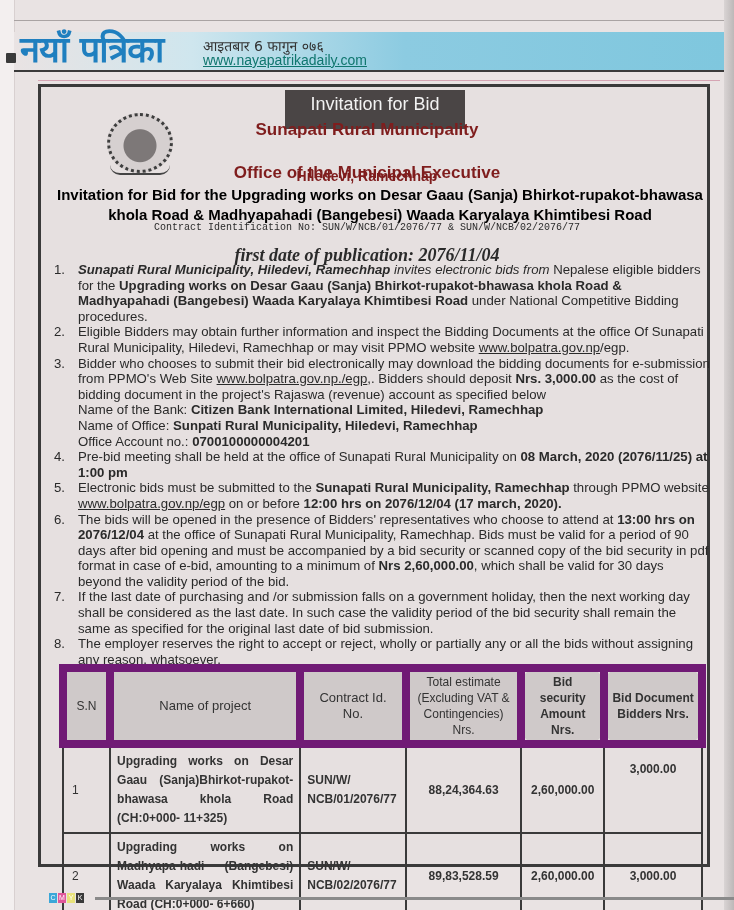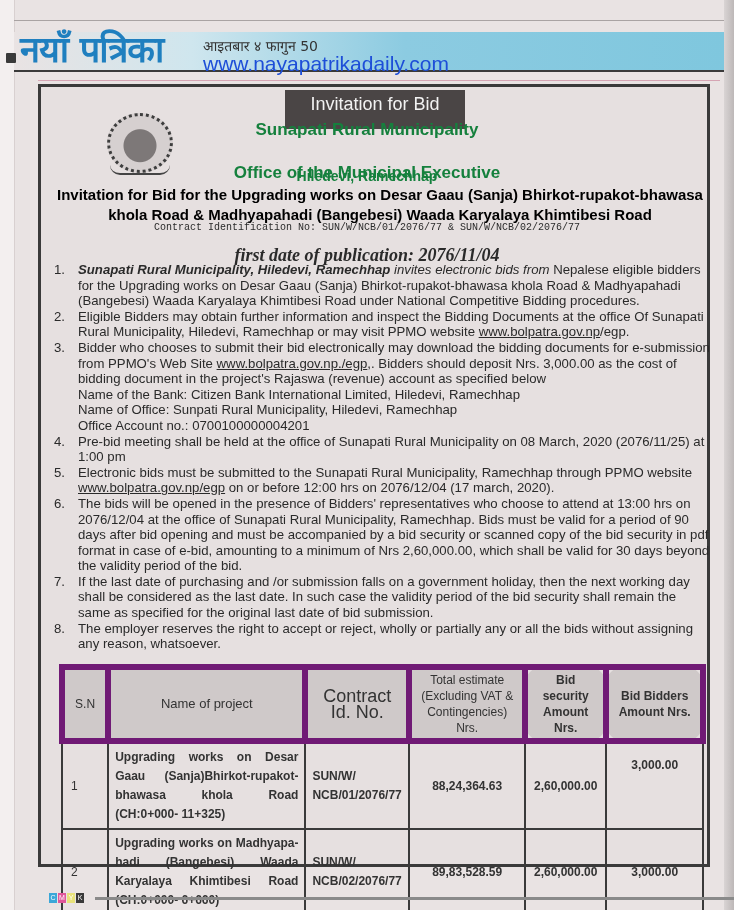--- a/index.html
+++ b/index.html
@@ -27,62 +27,62 @@
   .mast-bullet { position: absolute; left: 6px; top: 53px; width: 10px; height: 10px; background: #3a3a3a; border-radius: 1px; }
   .logo {
     position: absolute; left: 20px; top: 28px;
     font-family: "DejaVu Sans", sans-serif; font-weight: bold;
     font-size: 36px; color: #1f7fbf; letter-spacing: -1px; line-height: 44px; text-align: center;
   }
   .mast-date {
     position: absolute; left: 203px; top: 36px; font-size: 14px; color: #333;
     font-family: "DejaVu Sans", sans-serif;
   }
-  .mast-url { position: absolute; left: 203px; top: 52px; font-size: 21px; color: #1d4ed8; }
+  .mast-url { position: absolute; left: 203px; top: 52px; font-size: 14px; color: #0f766e; text-decoration: underline; }
   .pink-rule { position: absolute; left: 38px; right: 14px; top: 80px; height: 1px; background: #d6a5b4; }
 
   .ad {
     position: absolute; left: 38px; top: 84px; width: 672px; height: 783px;
     border: 3px solid #3a3a3a; box-sizing: border-box; background: #e6e0e0;
   }
   .ad-title {
     position: absolute; left: 285px; top: 90px; width: 180px; height: 39px;
     background: #4a4545; color: #f2f2f2; font-size: 18px; line-height: 29px;
     text-align: center;
   }
   .emblem {
     position: absolute; left: 107px; top: 113px; width: 66px; height: 60px;
     border: 3px dotted #3e3e3e; border-radius: 50%; box-sizing: border-box;
     background: radial-gradient(circle at 50% 55%, #7d7878 0 16px, #d6d0d0 17px 100%);
   }
   .emblem-ribbon { position: absolute; left: 110px; top: 165px; width: 60px; height: 8px; border-bottom: 2px solid #444; border-radius: 0 0 30px 30px; }
-  .org-name { position: absolute; left: 0; width: 734px; text-align: center; font-weight: bold; color: #15803d; }
+  .org-name { position: absolute; left: 0; width: 734px; text-align: center; font-weight: bold; color: #7f1d1d; }
   .h1 { top: 120px; font-size: 17px; }
   .h2 { top: 144px; font-size: 17px; margin-top: 19px; }
   .h3 { top: 168px; font-size: 14px; }
   .ifb { position: absolute; left: 55px; width: 650px; text-align: center; font-weight: bold; font-size: 15px; color: #000000; }
   .ifb1 { top: 186px; }
   .ifb2 { top: 206px; }
   .cid { position: absolute; left: 0; width: 734px; text-align: center; top: 222px; font-family: Liberation Mono, monospace; font-size: 10px; }
   .pubdate { position: absolute; left: 0; width: 734px; text-align: center; top: 245px; font-family: "Liberation Serif", serif; font-size: 18px; font-style: italic; font-weight: bold; }
 
   .items { position: absolute; left: 50px; top: 262px; width: 660px; font-size: 13.2px; line-height: 15.6px; }
   .item { position: relative; padding-left: 28px; }
   .num { position: absolute; left: 4px; top: 0; }
-  .b { font-weight: normal; text-align: right; }
+  .b { font-weight: bold; text-align: right; }
   .bi { font-weight: bold; font-style: italic; }
   .i { font-style: italic; }
   .u { text-decoration: underline; }
 
   table.bids {
     position: absolute; left: 59px; top: 664px; width: 647px;
     border-collapse: collapse; font-size: 12px; color: #333;
   }
   table.bids th {
-    background: #cfc9c9; font-weight: normal; height: 50px; border: 6px solid #701a75;
+    background: #cfc9c9; font-weight: normal; height: 50px; border: 8px solid #701a75;
     text-align: center; padding: 2px 4px; line-height: 16px;
   }
   table.bids th.bold { font-weight: bold; border-radius: 17px; }
   table.bids td { border: 2px solid #3a3a3a; padding: 4px 6px; height: 56px; line-height: 19px; }
   td.sn { text-align: left; padding-left: 8px !important; }
   td.proj { text-align: justify; font-weight: bold; }
   td.cid-cell { font-weight: bold; }
   td.amt { text-align: center; font-weight: bold; }
   td.doc1 { text-align: center; vertical-align: top; padding-top: 12px !important; font-weight: bold; }
 
@@ -92,21 +92,21 @@
 </head>
 <body>
 
 <div class="page-edge"></div>
 <div class="right-edge"></div>
 <div class="top-rule"></div>
 
 <div class="masthead"></div>
 <div class="mast-bullet"></div>
 <div class="logo">नयाँ पत्रिका</div>
-<div class="mast-date">आइतबार ४ फागुन 50</div>
+<div class="mast-date">आइतबार 6 फागुन ०७६</div>
 <div class="mast-url">www.nayapatrikadaily.com</div>
 <div class="pink-rule"></div>
 
 <div class="ad"></div>
 <div class="ad-title">Invitation for Bid</div>
 <div class="emblem"></div>
 <div class="emblem-ribbon"></div>
 
 <div class="org-name h1">Sunapati Rural Municipality</div>
 <div class="org-name h2">Office of the Municipal Executive</div>
@@ -125,24 +125,24 @@
     <div class="item"><span class="num">6.</span><span>The bids will be opened in the presence of Bidders' representatives who choose to attend at  </span><span class="b">13:00 hrs on 2076/12/04</span><span> at the office of Sunapati Rural Municipality, Ramechhap. Bids must be valid for a period of 90 days after bid opening and must be accompanied by a bid security or scanned copy of the bid security in pdf format in case of e-bid, amounting to a minimum of </span><span class="b">Nrs 2,60,000.00</span><span>, which shall be valid for 30 days beyond the validity period of the bid.</span></div>
     <div class="item"><span class="num">7.</span><span>If the last date of purchasing and /or submission falls on a government holiday, then the next working day shall be considered as the last date. In such case the validity period of the bid security shall remain the same as specified for the original last date of bid submission.</span></div>
     <div class="item"><span class="num">8.</span><span>The employer reserves the right to accept or reject, wholly or partially any or all  the bids without assigning any reason, whatsoever.</span></div>
   </div>
 
 <table class="bids">
   <thead>
     <tr>
       <th style="width:34px">S.N</th>
       <th style="width:198px;font-size:13px">Name of project</th>
-      <th style="width:90px;font-size:18px">Contract Id. No.</th>
+      <th style="width:90px;font-size:13px">Contract Id. No.</th>
       <th style="width:105px">Total estimate (Excluding VAT &amp; Contingencies) Nrs.</th>
       <th style="width:68px" class="bold">Bid security Amount Nrs.</th>
-      <th style="width:88px" class="bold">Bid Bidders Amount Nrs.</th>
+      <th style="width:88px" class="bold">Bid Document Bidders Nrs.</th>
     </tr>
   </thead>
   <tbody>
     <tr>
       <td class="sn">1</td>
       <td class="proj">Upgrading works on Desar Gaau (Sanja)Bhirkot-rupakot-bhawasa khola Road (CH:0+000- 11+325)</td>
       <td class="cid-cell">SUN/W/ NCB/01/2076/77</td>
       <td class="amt">88,24,364.63</td>
       <td class="amt">2,60,000.00</td>
       <td class="doc1">3,000.00</td>

